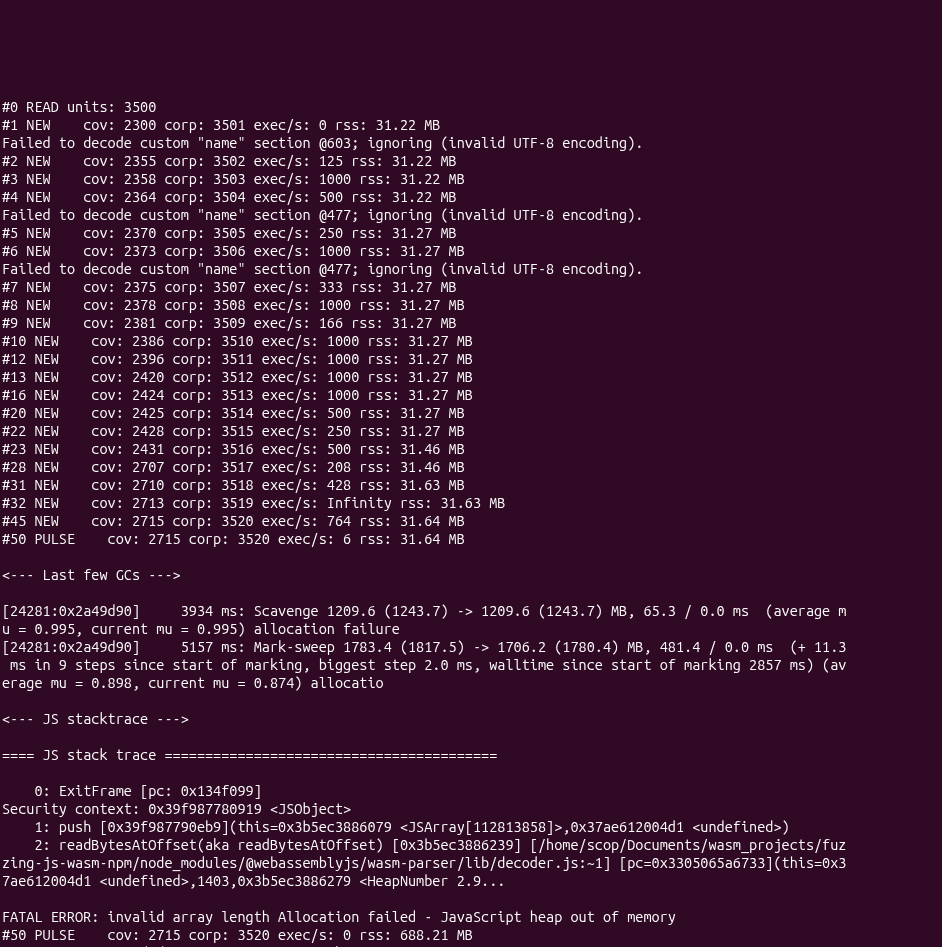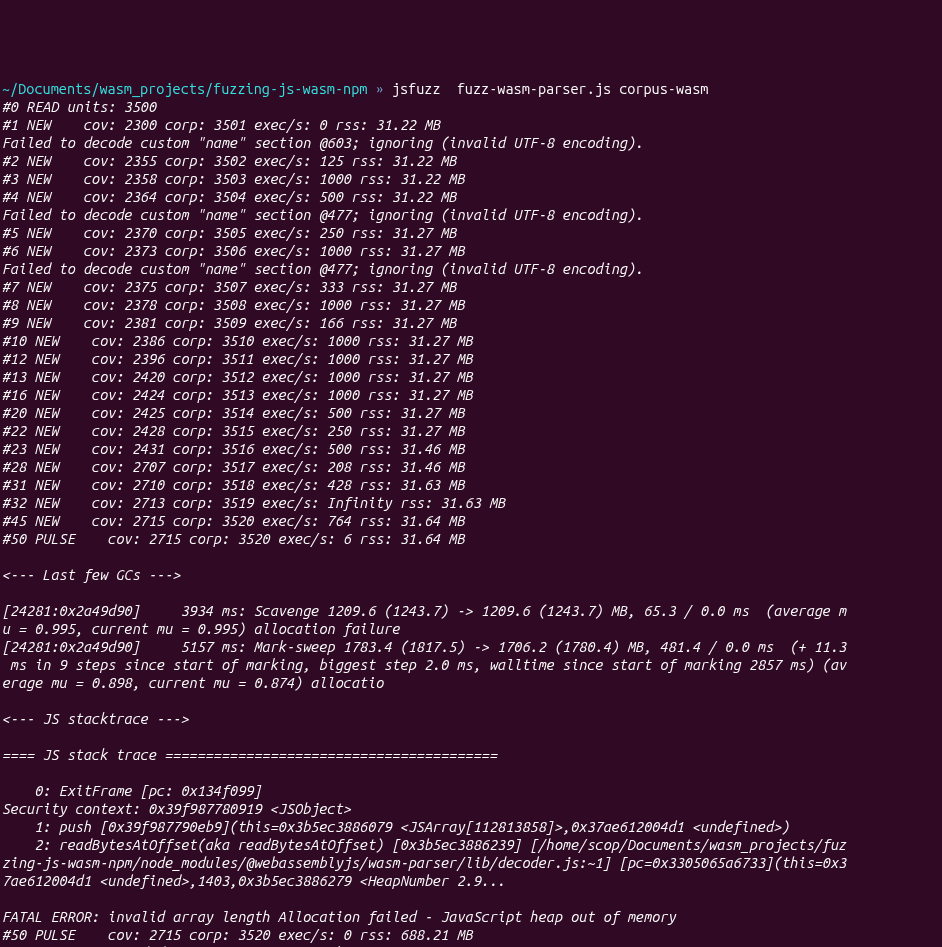--- a/index.html
+++ b/index.html
@@ -21,25 +21,24 @@
       color: #34e2e2;
     }
     .prompt-sep {
       color: #729fcf;
     }
     .cmd {
       color: #ffffff;
     }
     .line {
       color: #ffffff;
-      font-style: italic;
     }
   </style>
 </head>
 <body>
 
 
 
-<div><span><span class="prompt-path">~/Documents/wasm_projects/fuzzing-js-wasm-npm</span><span class="prompt-sep"> » </span><span class="cmd">jsfuzz  fuzz-wasm-parser.js corpus-wasm</span></span>
+<div>
 <div id="output-lines"><div class="line">#0 READ units: 3500</div><div class="line">#1 NEW    cov: 2300 corp: 3501 exec/s: 0 rss: 31.22 MB</div><div class="line">Failed to decode custom "name" section @603; ignoring (invalid UTF-8 encoding).</div><div class="line">#2 NEW    cov: 2355 corp: 3502 exec/s: 125 rss: 31.22 MB</div><div class="line">#3 NEW    cov: 2358 corp: 3503 exec/s: 1000 rss: 31.22 MB</div><div class="line">#4 NEW    cov: 2364 corp: 3504 exec/s: 500 rss: 31.22 MB</div><div class="line">Failed to decode custom "name" section @477; ignoring (invalid UTF-8 encoding).</div><div class="line">#5 NEW    cov: 2370 corp: 3505 exec/s: 250 rss: 31.27 MB</div><div class="line">#6 NEW    cov: 2373 corp: 3506 exec/s: 1000 rss: 31.27 MB</div><div class="line">Failed to decode custom "name" section @477; ignoring (invalid UTF-8 encoding).</div><div class="line">#7 NEW    cov: 2375 corp: 3507 exec/s: 333 rss: 31.27 MB</div><div class="line">#8 NEW    cov: 2378 corp: 3508 exec/s: 1000 rss: 31.27 MB</div><div class="line">#9 NEW    cov: 2381 corp: 3509 exec/s: 166 rss: 31.27 MB</div><div class="line">#10 NEW    cov: 2386 corp: 3510 exec/s: 1000 rss: 31.27 MB</div><div class="line">#12 NEW    cov: 2396 corp: 3511 exec/s: 1000 rss: 31.27 MB</div><div class="line">#13 NEW    cov: 2420 corp: 3512 exec/s: 1000 rss: 31.27 MB</div><div class="line">#16 NEW    cov: 2424 corp: 3513 exec/s: 1000 rss: 31.27 MB</div><div class="line">#20 NEW    cov: 2425 corp: 3514 exec/s: 500 rss: 31.27 MB</div><div class="line">#22 NEW    cov: 2428 corp: 3515 exec/s: 250 rss: 31.27 MB</div><div class="line">#23 NEW    cov: 2431 corp: 3516 exec/s: 500 rss: 31.46 MB</div><div class="line">#28 NEW    cov: 2707 corp: 3517 exec/s: 208 rss: 31.46 MB</div><div class="line">#31 NEW    cov: 2710 corp: 3518 exec/s: 428 rss: 31.63 MB</div><div class="line">#32 NEW    cov: 2713 corp: 3519 exec/s: Infinity rss: 31.63 MB</div><div class="line">#45 NEW    cov: 2715 corp: 3520 exec/s: 764 rss: 31.64 MB</div><div class="line">#50 PULSE    cov: 2715 corp: 3520 exec/s: 6 rss: 31.64 MB</div><div class="line">&nbsp;</div><div class="line">&lt;--- Last few GCs ---&gt;</div><div class="line">&nbsp;</div><div class="line">[24281:0x2a49d90]     3934 ms: Scavenge 1209.6 (1243.7) -&gt; 1209.6 (1243.7) MB, 65.3 / 0.0 ms  (average m</div><div class="line">u = 0.995, current mu = 0.995) allocation failure </div><div class="line">[24281:0x2a49d90]     5157 ms: Mark-sweep 1783.4 (1817.5) -&gt; 1706.2 (1780.4) MB, 481.4 / 0.0 ms  (+ 11.3</div><div class="line"> ms in 9 steps since start of marking, biggest step 2.0 ms, walltime since start of marking 2857 ms) (av</div><div class="line">erage mu = 0.898, current mu = 0.874) allocatio</div><div class="line">&nbsp;</div><div class="line">&lt;--- JS stacktrace ---&gt;</div><div class="line">&nbsp;</div><div class="line">==== JS stack trace =========================================</div><div class="line">&nbsp;</div><div class="line">    0: ExitFrame [pc: 0x134f099]</div><div class="line">Security context: 0x39f987780919 &lt;JSObject&gt;</div><div class="line">    1: push [0x39f987790eb9](this=0x3b5ec3886079 &lt;JSArray[112813858]&gt;,0x37ae612004d1 &lt;undefined&gt;)</div><div class="line">    2: readBytesAtOffset(aka readBytesAtOffset) [0x3b5ec3886239] [/home/scop/Documents/wasm_projects/fuz</div><div class="line">zing-js-wasm-npm/node_modules/@webassemblyjs/wasm-parser/lib/decoder.js:~1] [pc=0x3305065a6733](this=0x3</div><div class="line">7ae612004d1 &lt;undefined&gt;,1403,0x3b5ec3886279 &lt;HeapNumber 2.9...</div><div class="line">&nbsp;</div><div class="line">FATAL ERROR: invalid array length Allocation failed - JavaScript heap out of memory</div><div class="line">#50 PULSE    cov: 2715 corp: 3520 exec/s: 0 rss: 688.21 MB</div><div class="line">MEMORY OOM: exceeded 2048 MB. Killing worker</div></div></div>
 
 
 
 
 </body></html>

